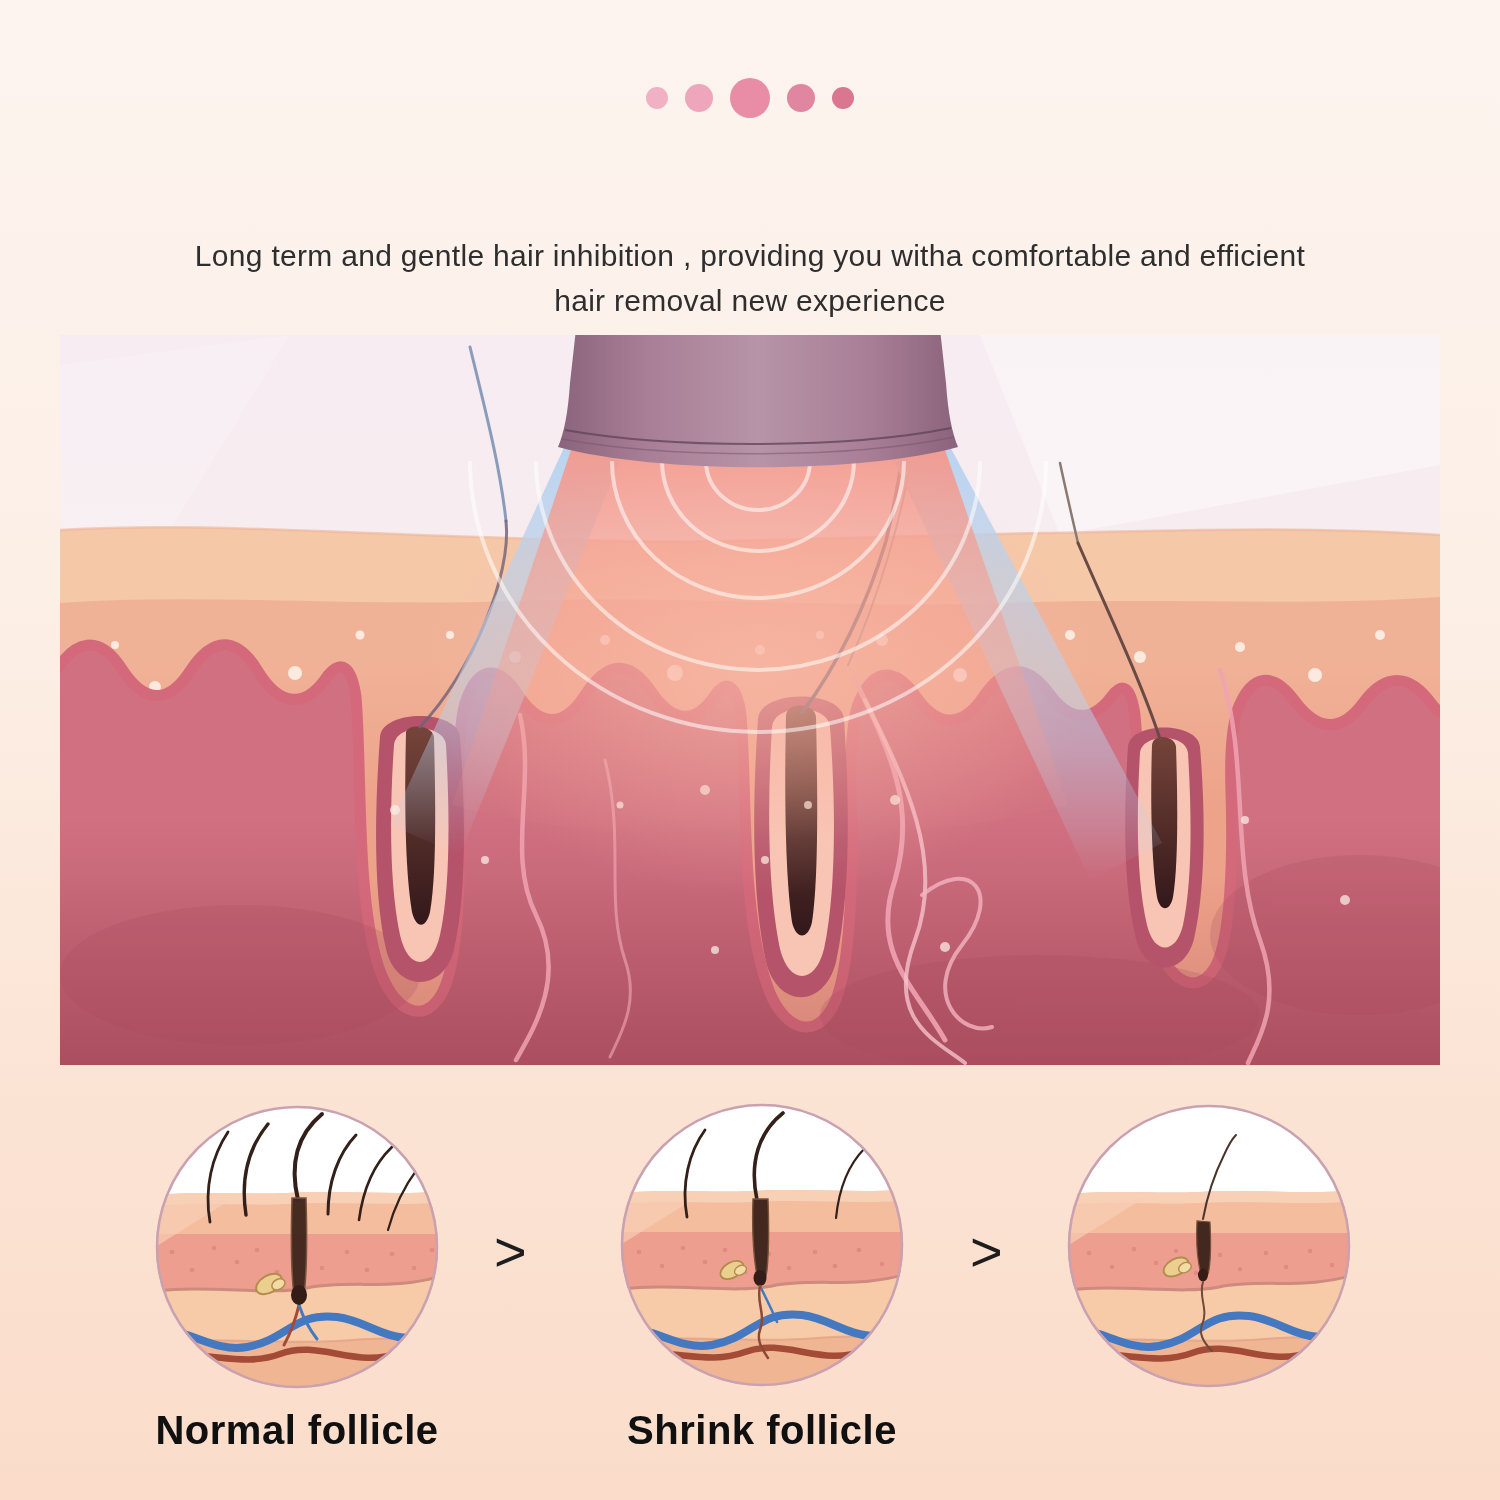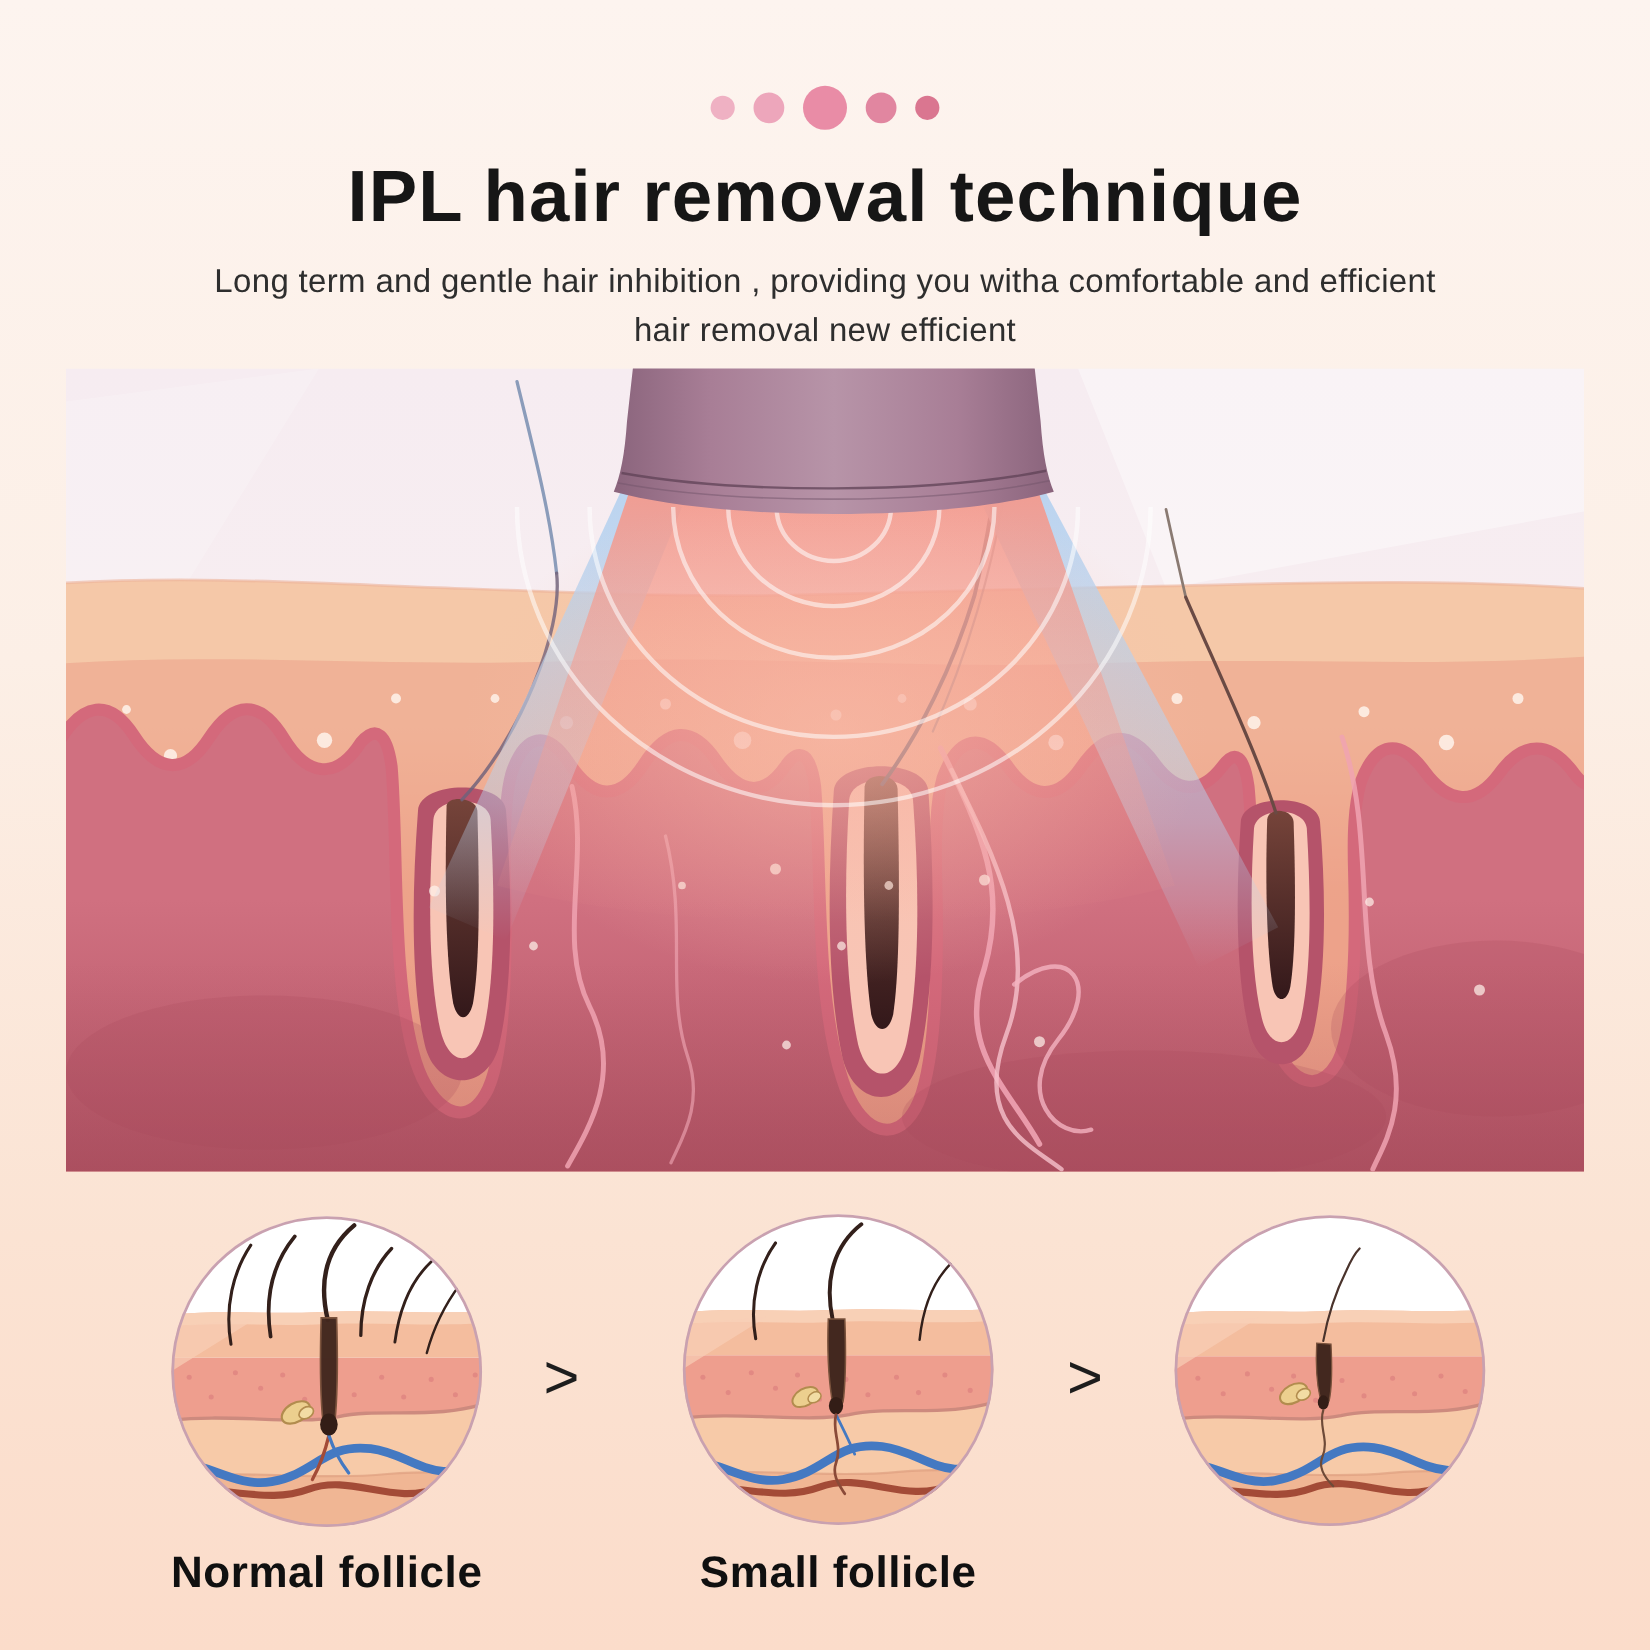--- a/index.html
+++ b/index.html
@@ -37,24 +37,23 @@
 <div class="page">
 
   <div class="dots-row">
       <span class="dot" style="height: 22px; width: 22px; background: rgb(239, 177, 195);"></span>
       <span class="dot" style="height: 28px; width: 28px; background: rgb(237, 166, 187);"></span>
       <span class="dot" style="height: 40px; width: 40px; background: rgb(233, 140, 166);"></span>
       <span class="dot" style="height: 28px; width: 28px; background: rgb(225, 134, 160);"></span>
       <span class="dot" style="height: 22px; width: 22px; background: rgb(218, 118, 144);"></span>
     </div>
 
-  <div class="title">IPL hair removal technique</div>
   <div class="subtitle">
     <div>Long term and gentle hair inhibition , providing you witha comfortable and efficient</div>
-    <div>hair removal new efficient</div>
+    <div>hair removal new experience</div>
   </div>
 
   <svg class="illustration" viewBox="0 0 1380 730" width="1380" height="730">
     <defs>
       <linearGradient id="lgAir" x1="0" y1="0" x2="0" y2="1">
         <stop offset="0" stop-color="#f6ecf1"></stop>
           <stop offset="1" stop-color="#f9f0f0"></stop>
       </linearGradient>
       <linearGradient id="lgEpi" x1="0" y1="0" x2="0" y2="1">
         <stop offset="0.25" stop-color="#f5c8a8"></stop>
@@ -364,15 +363,15 @@
         <path d="M139,181 C134,196 145,208 138,224 C134,234 141,243 148,250" stroke="#6e4a38" stroke-width="2" fill="none" stroke-linecap="round"></path>
       </g>
     </g>
     <circle cx="145" cy="145" r="140" fill="none" stroke="#c9a1b0" stroke-width="2.5"></circle>
   </svg>
 
   <span class="stage-arrow a1">&gt;</span>
   <span class="stage-arrow a2">&gt;</span>
 
   <div class="stage-label l1">Normal follicle</div>
-  <div class="stage-label l2">Small follicle</div>
+  <div class="stage-label l2">Shrink follicle</div>
 
 </div>
 
 </body></html>

